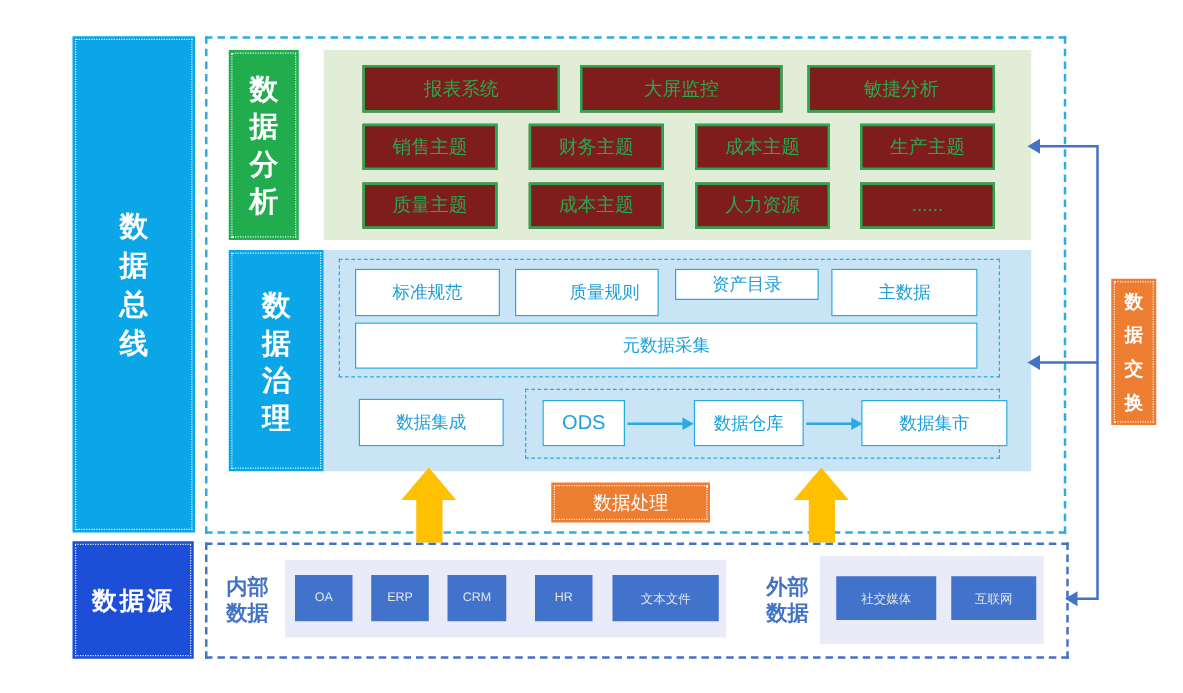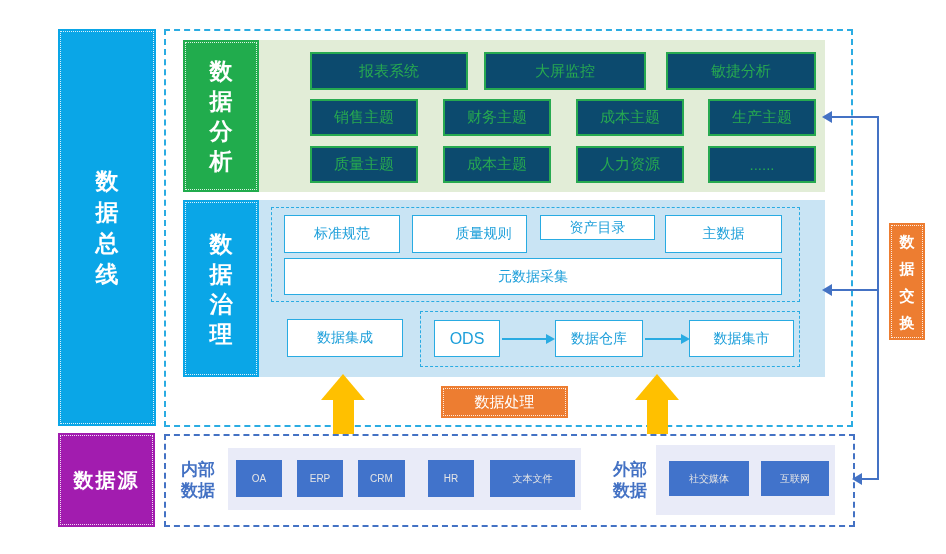--- a/index.html
+++ b/index.html
@@ -14,25 +14,25 @@
 
   
   .ants{outline:1px dotted rgba(255,255,255,.85);outline-offset:-3px;}
 
   .bus-bar{left:58px;top:29px;width:98px;height:397px;background:#0AA6E7;}
   .bus-bar .vtext{font-size:23px;line-height:31px;}
 
   .top-frame{left:164px;top:29px;width:689px;height:398px;border:2px dashed #2BACE2;}
   .bottom-frame{left:164px;top:434px;width:691px;height:93px;border:2px dashed #4472C4;}
 
-  .ana-label{left:183px;top:40px;width:76px;height:152px;background:#21AC4D;}
+  .ana-label{left:183px;top:40px;width:56px;height:152px;background:#21AC4D;}
   .ana-label .vtext,.gov-label .vtext{font-size:23px;line-height:30px;}
   .ana-panel{left:259px;top:40px;width:566px;height:152px;background:#E2EDD7;}
-  .gbox{background:#0c4a6e;border:2px solid #27A950;color:#27A950;font-size:15px;
-        display:flex;align-items:center;justify-content:center;margin-left:20px;}
+  .gbox{background:#7f1d1d;border:2px solid #27A950;color:#27A950;font-size:15px;
+        display:flex;align-items:center;justify-content:center;}
 
   .gov-label{left:183px;top:200px;width:76px;height:177px;background:#0AA6E7;}
   .gov-panel{left:259px;top:200px;width:566px;height:177px;background:#C9E4F4;}
   .gov-frame1{left:271px;top:207px;width:529px;height:95px;border:1px dashed #29ABE2;}
   .gov-frame2{left:420px;top:311px;width:380px;height:56px;border:1px dashed #29ABE2;}
   .bbox{background:#fff;border:1px solid #29ABE2;color:#1D9FDA;font-size:14px;
         display:flex;align-items:center;justify-content:center;}
   .ods{font-size:16px;}
 
   .proc-box{left:441px;top:386px;width:127px;height:32px;background:#ED7D31;color:#fff;
@@ -49,21 +49,21 @@
   
   .pline{height:2px;background:#29ABE2;}
   .phead{width:0;height:0;border-left:9px solid #29ABE2;border-top:5px solid transparent;
          border-bottom:5px solid transparent;}
 
   
   .cline{background:#4472C4;}
   .lhead{width:0;height:0;border-right:10px solid #4472C4;border-top:6px solid transparent;
          border-bottom:6px solid transparent;}
 
-  .src-box{left:58px;top:433px;width:97px;height:94px;background:#a21caf;color:#fff;
+  .src-box{left:58px;top:433px;width:97px;height:94px;background:#1d4ed8;color:#fff;
            font-size:20px;font-weight:bold;letter-spacing:2px;
            display:flex;align-items:center;justify-content:center;}
   .grp-label{color:#4472C4;font-size:17px;font-weight:bold;line-height:21px;
              width:44px;word-break:break-all;text-align:center;}
   .src-panel{background:#E9EBF8;}
   .dbox{background:#4173CB;color:#e5e5e5;font-size:10px;
         display:flex;align-items:center;justify-content:center;}
 </style>
 </head>
 <body>
@@ -106,21 +106,21 @@
   <div class="abs bbox" style="left:412px;top:215px;width:115px;height:38px;padding-left:28px;">质量规则</div>
   <div class="abs bbox" style="left:540px;top:215px;width:115px;height:25px;">资产目录</div>
   <div class="abs bbox" style="left:665px;top:215px;width:117px;height:38px;">主数据</div>
   <div class="abs bbox" style="left:284px;top:258px;width:498px;height:37px;">元数据采集</div>
 
   <div class="abs bbox" style="left:287px;top:319px;width:116px;height:38px;">数据集成</div>
 
   <div class="abs gov-frame2"></div>
   <div class="abs bbox ods" style="left:434px;top:320px;width:66px;height:37px;">ODS</div>
   <div class="abs bbox" style="left:555px;top:320px;width:88px;height:37px;">数据仓库</div>
-  <div class="abs bbox" style="left:689px;top:320px;width:105px;height:37px;">数据集市</div>
+  <div class="abs bbox" style="left:689px;top:320px;width:117px;height:37px;">数据集市</div>
 
   <div class="abs pline" style="left:502px;top:338px;width:45px;"></div>
   <div class="abs phead" style="left:546px;top:334px;"></div>
   <div class="abs pline" style="left:645px;top:338px;width:37px;"></div>
   <div class="abs phead" style="left:681px;top:334px;"></div>
 
   <div class="abs ants proc-box">数据处理</div>
 
   <div class="abs up-arrow" style="left:321px;top:374px;">
     <div class="up-head"></div>

